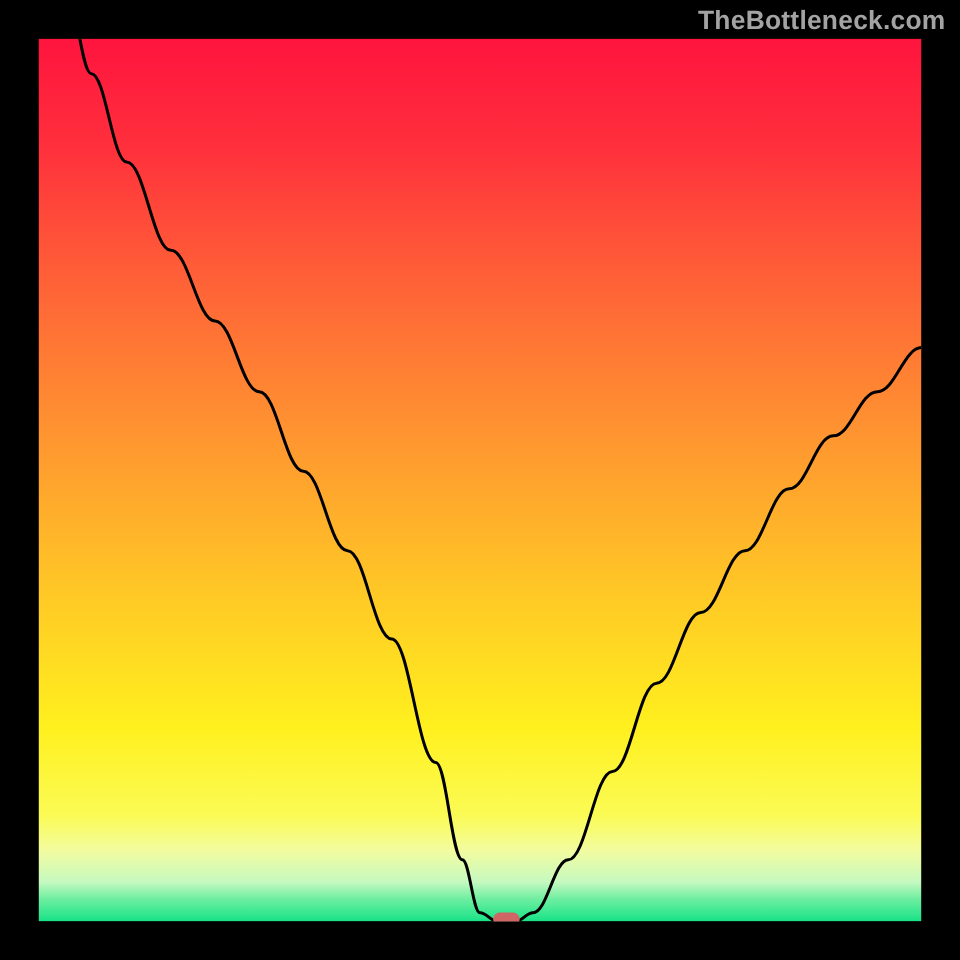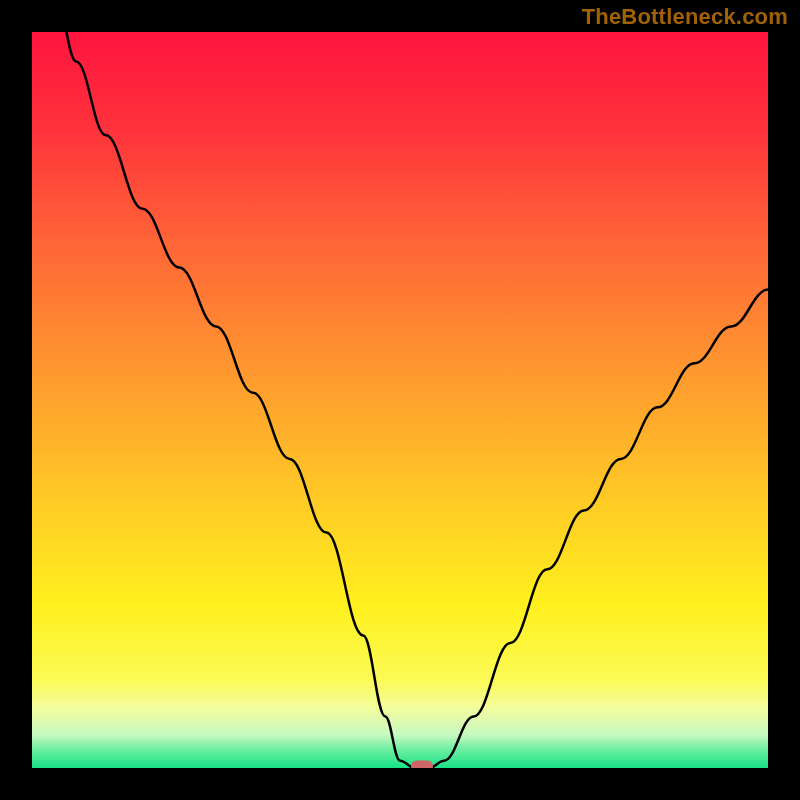--- a/index.html
+++ b/index.html
@@ -16,21 +16,21 @@
     height: 800px;
     background: #000000;
   }
   .watermark {
     position: absolute;
     top: 4px;
     right: 12px;
     font-family: Arial, Helvetica, sans-serif;
     font-size: 22px;
     font-weight: bold;
-    color: #a16207;
+    color: #a3a3a3;
     z-index: 20;
     letter-spacing: 0.2px;
   }
   .plot-area {
     position: absolute;
     left: 32px;
     top: 32px;
     width: 736px;
     height: 736px;
     overflow: hidden;

